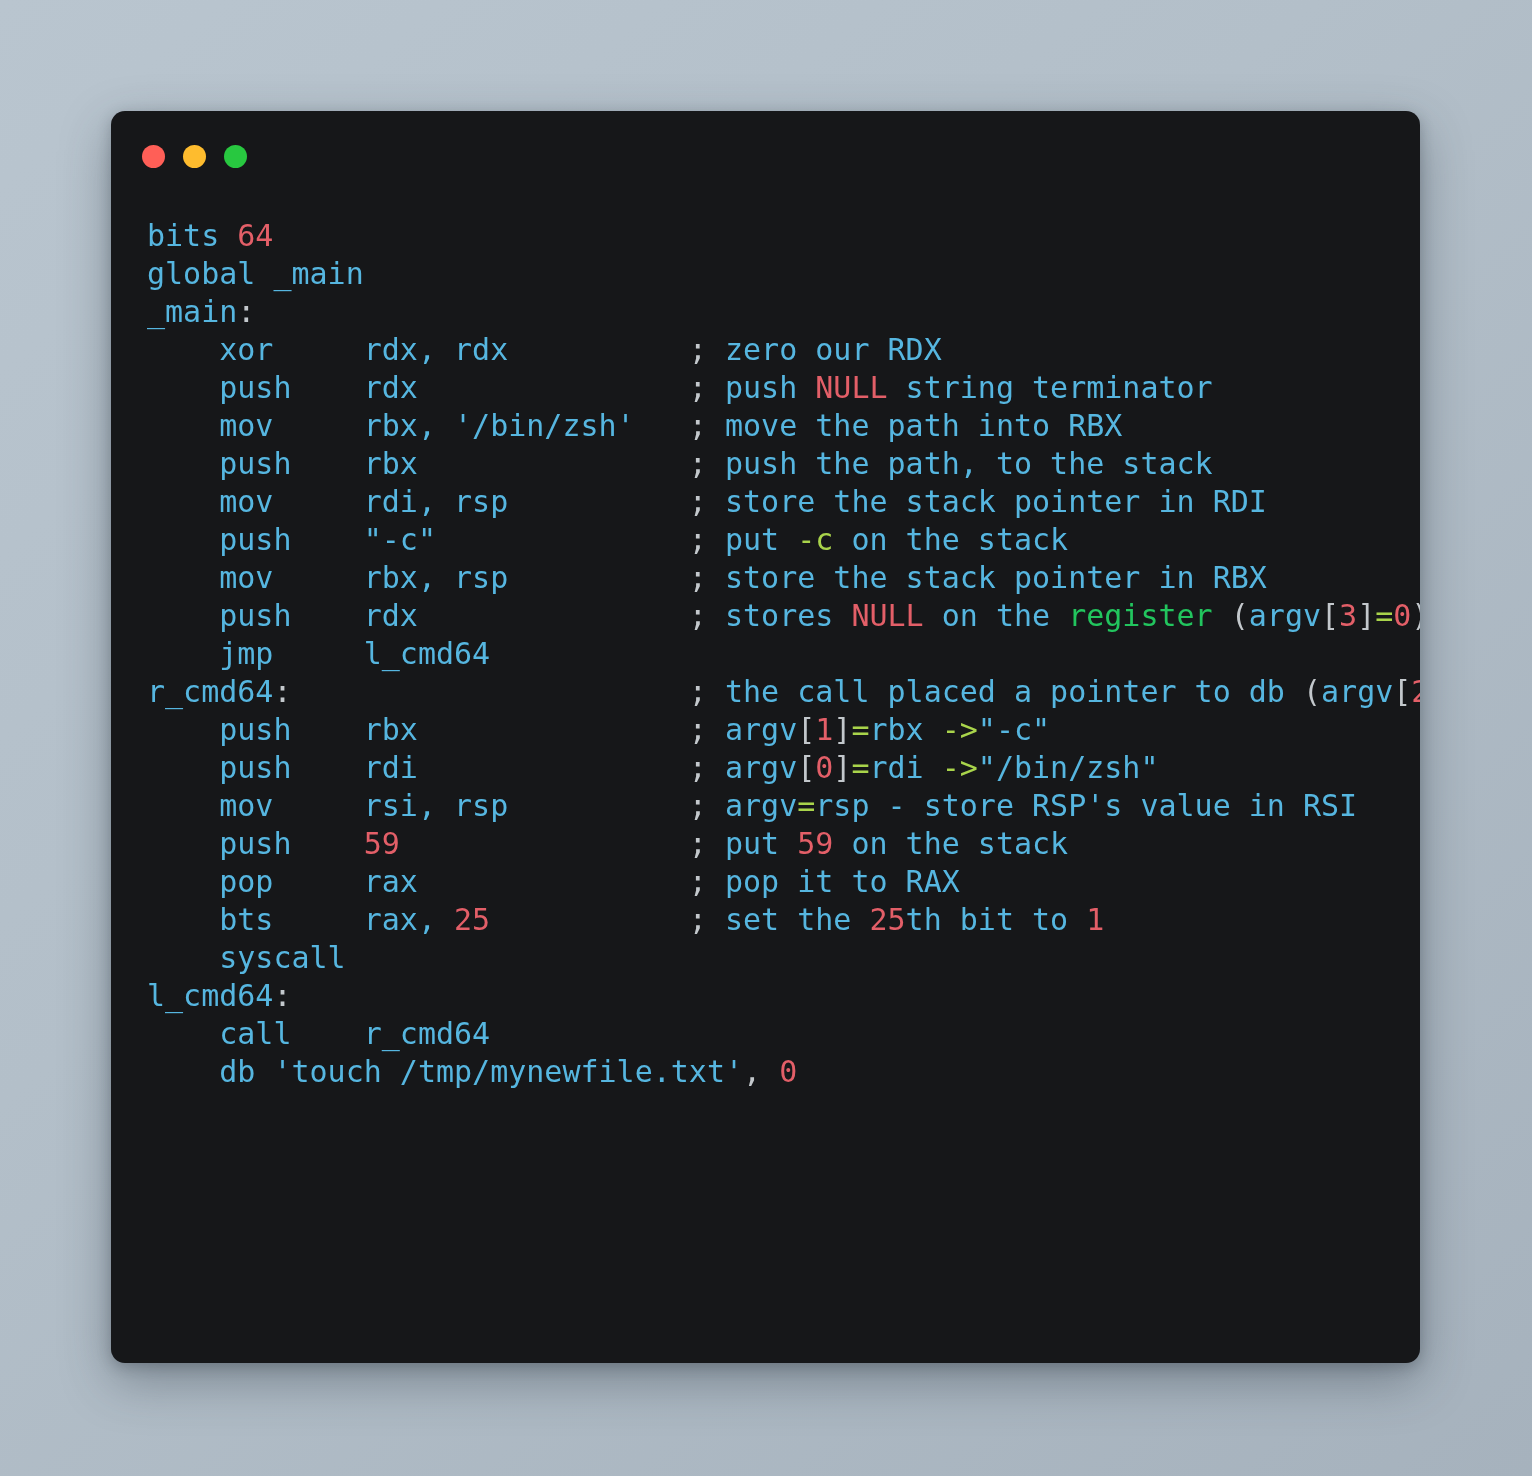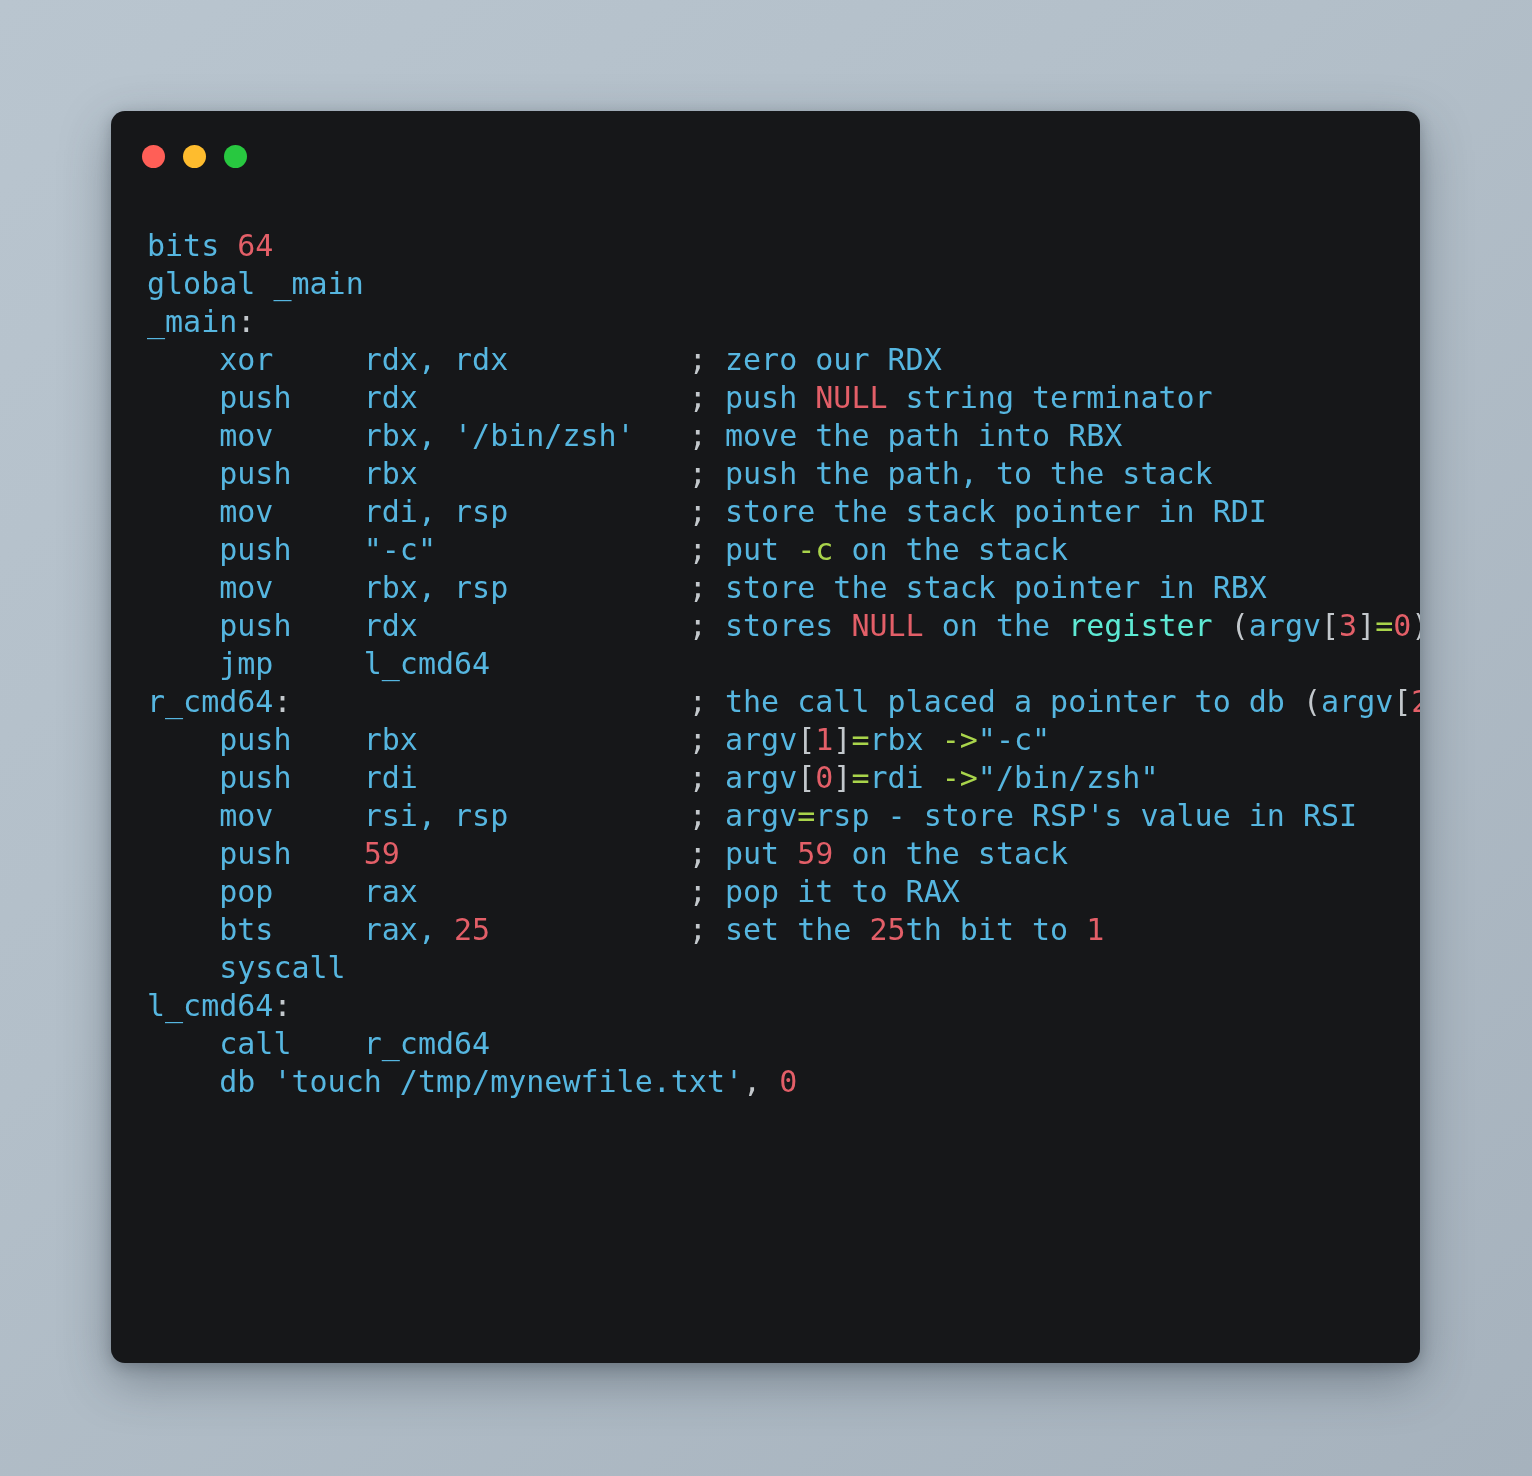--- a/index.html
+++ b/index.html
@@ -61,29 +61,28 @@
     left: 36px;
     top: 106px;
     right: 10px;
     bottom: 10px;
     font-size: 30px;
     line-height: 38px;
     letter-spacing: 0px;
     white-space: pre;
     color: #56b6e0;
     font-family: "DejaVu Sans Mono", "Liberation Mono", monospace;
-    margin-top: 10px;
   }
   .line { height: 38px; white-space: pre; }
 
   
   .t-blue  { color: #56b6e0; }
   .t-red   { color: #e35f68; }
   .t-green { color: #a9d44b; }
-  .t-yellow{ color: #5eead4; }
+  .t-yellow{ color: #22c55e; }
   .t-gray  { color: #c3c8cc; }
 </style>
 </head>
 <body>
 
 <div id="stage">
 
   <div class="window">
 
     <div class="titlebar">

